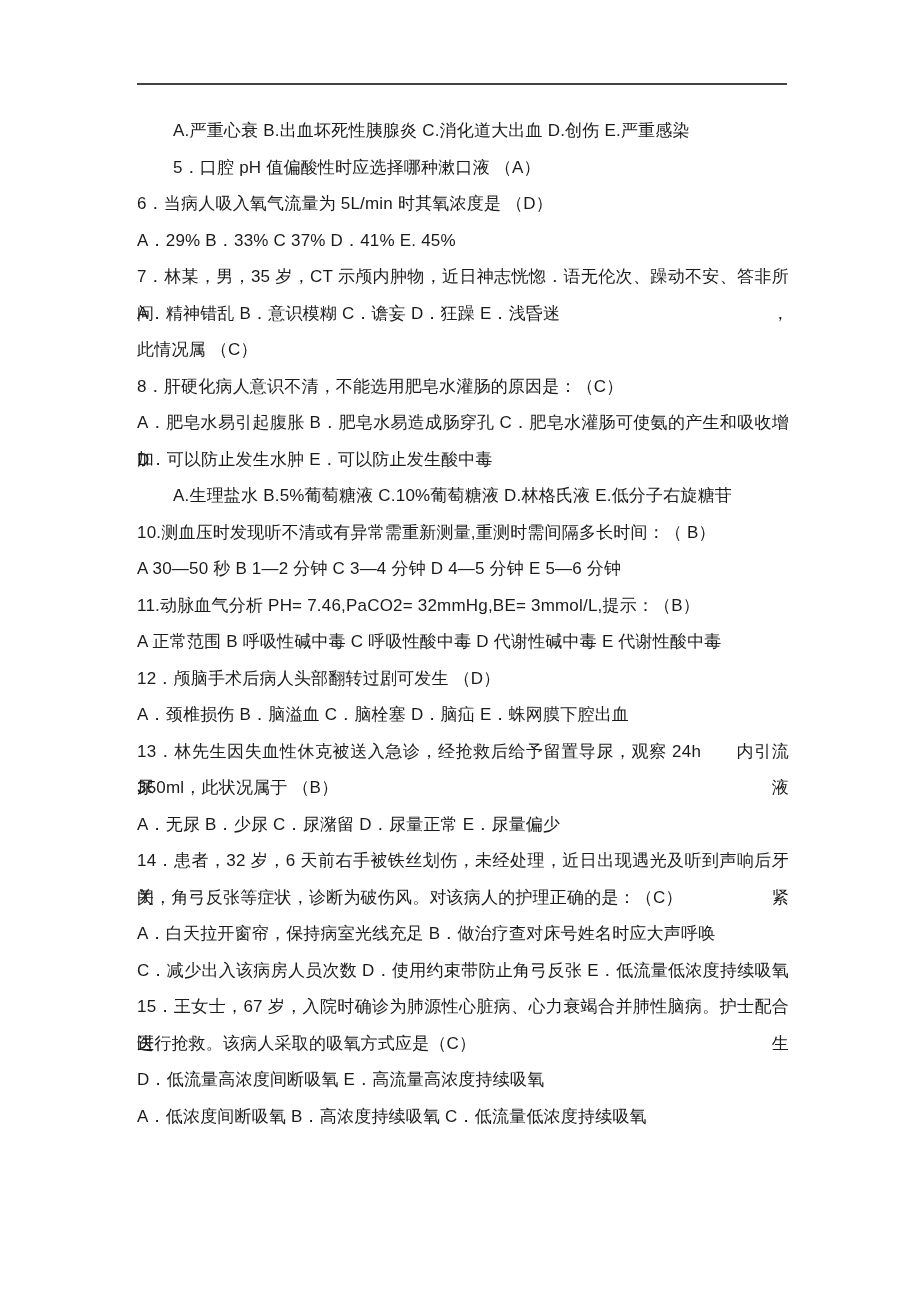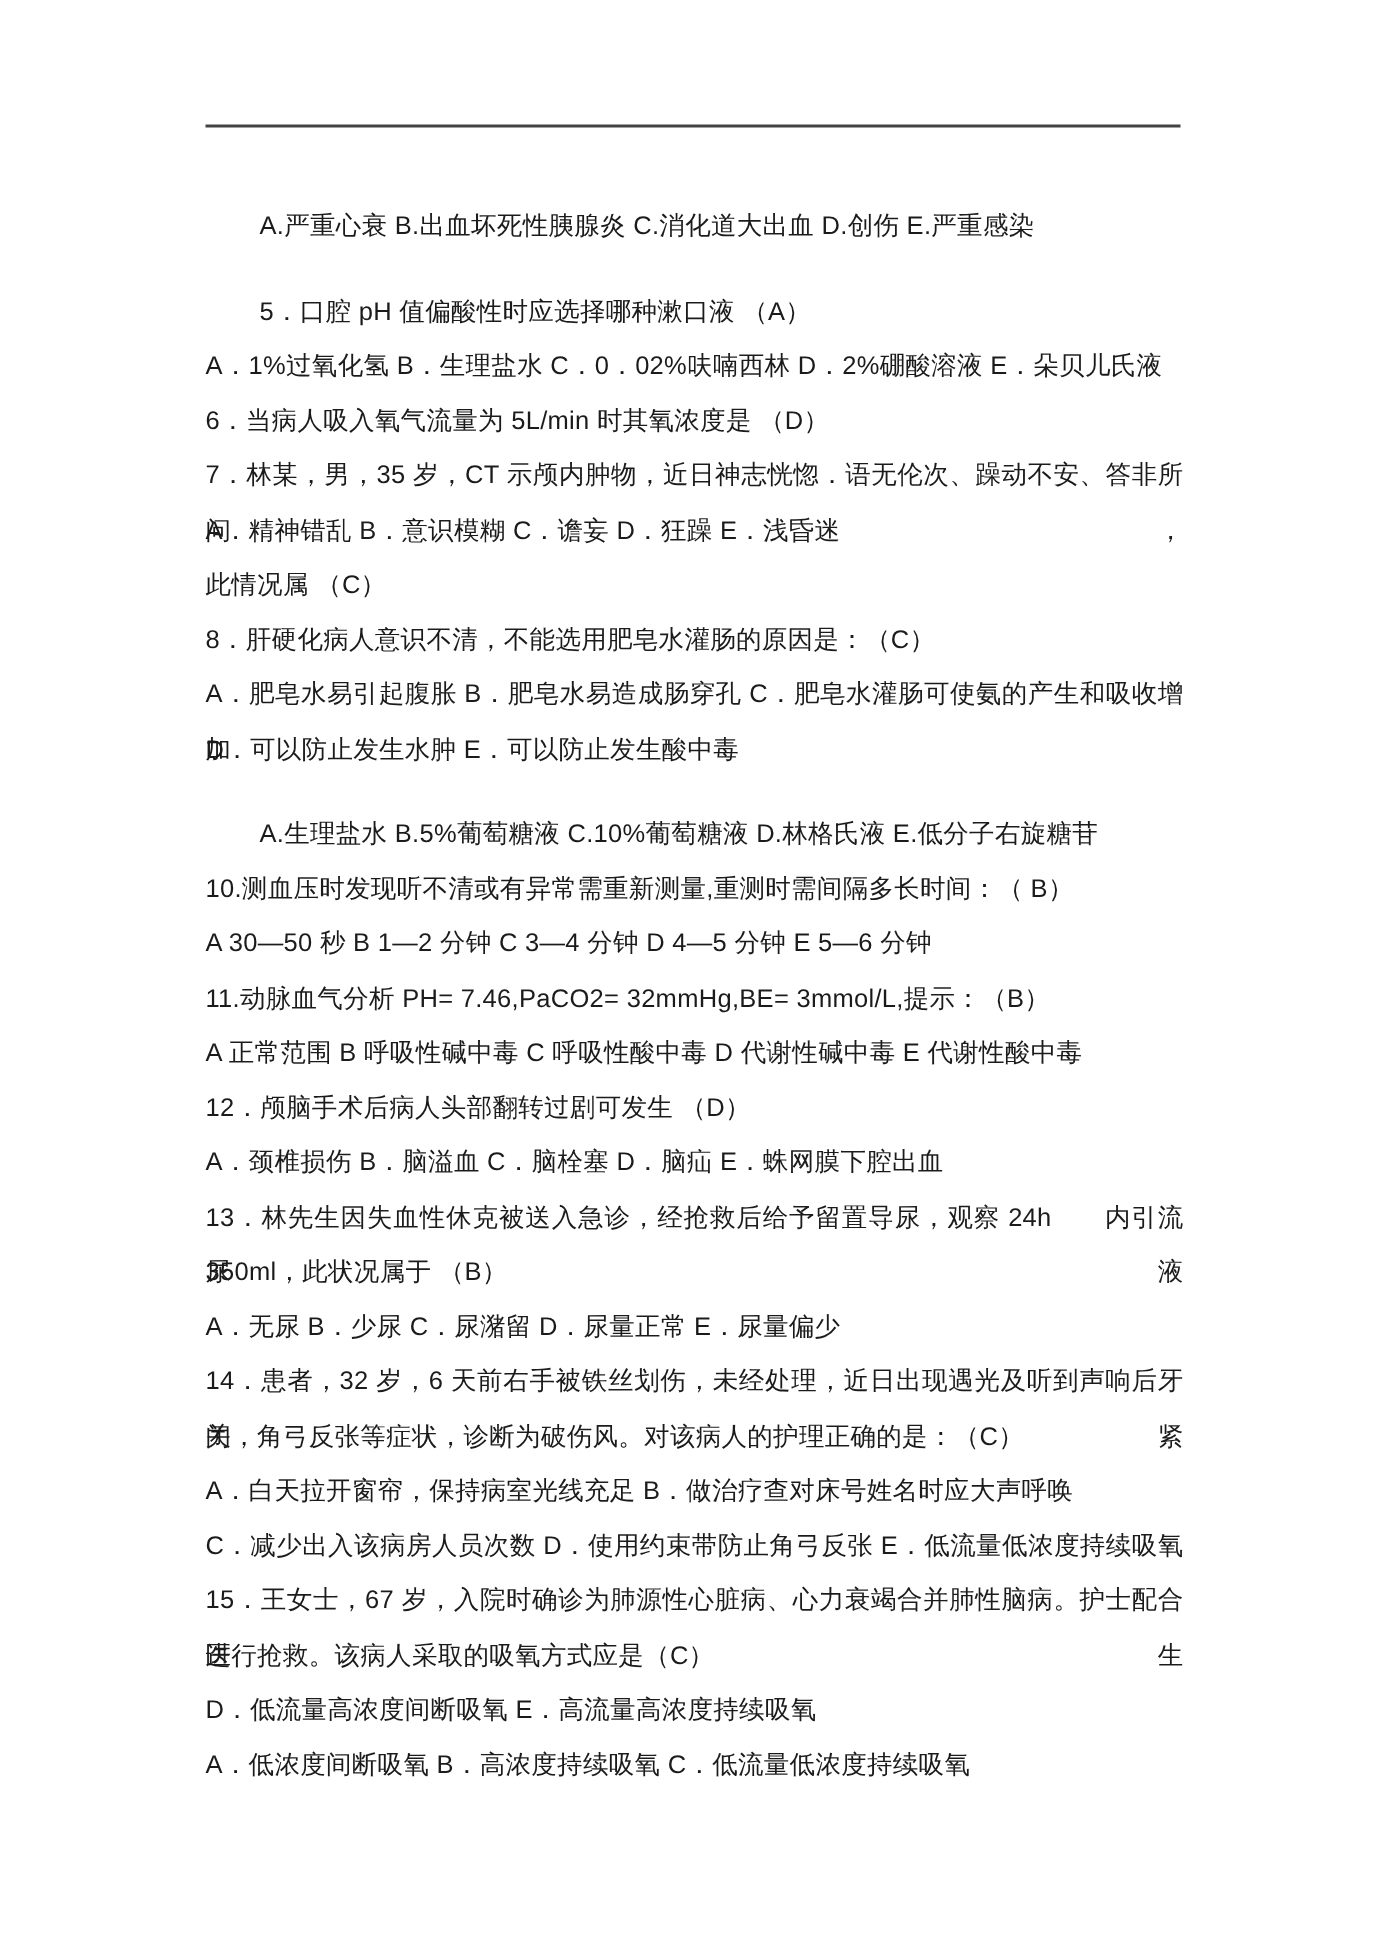--- a/index.html
+++ b/index.html
@@ -32,38 +32,37 @@
     font-size: 17px;
   }
   .line {
     height: 36.5px;
     line-height: 36.5px;
     white-space: nowrap;
     letter-spacing: 0.2px;
   }
   .line.indent {
     padding-left: 36px;
-    margin-top: 20px;
   }
   .line.full {
     white-space: normal;
     text-align: justify;
     text-align-last: justify;
   }
 </style>
 </head>
 <body>
 
 <div class="page" style="background: rgb(255, 255, 255);">
   <div class="top-rule" style="background: rgb(67, 67, 67);"></div>
   <div class="content" id="document-body" style="color: rgb(27, 27, 27);">
       <div class="line indent">A.严重心衰  B.出血坏死性胰腺炎  C.消化道大出血  D.创伤  E.严重感染</div>
       <div class="line indent">5．口腔 pH 值偏酸性时应选择哪种漱口液 （A）</div>
-      <div class="line">A．1%过氧化氢  B．生理盐水  C．0．02%呋喃西林  D．2%硼酸溶液  E．朵贝儿氏液</div>
       <div class="line">6．当病人吸入氧气流量为 5L/min 时其氧浓度是 （D）</div>
+      <div class="line">A．29% B．33% C 37% D．41% E. 45%</div>
       <div class="line full">7．林某，男，35 岁，CT 示颅内肿物，近日神志恍惚．语无伦次、躁动不安、答非所问，</div>
       <div class="line">A．精神错乱  B．意识模糊  C．谵妄  D．狂躁  E．浅昏迷</div>
       <div class="line">此情况属 （C）</div>
       <div class="line">8．肝硬化病人意识不清，不能选用肥皂水灌肠的原因是：（C）</div>
       <div class="line full">A．肥皂水易引起腹胀  B．肥皂水易造成肠穿孔  C．肥皂水灌肠可使氨的产生和吸收增加</div>
       <div class="line">D．可以防止发生水肿  E．可以防止发生酸中毒</div>
       <div class="line indent">A.生理盐水  B.5%葡萄糖液  C.10%葡萄糖液  D.林格氏液  E.低分子右旋糖苷</div>
       <div class="line">10.测血压时发现听不清或有异常需重新测量,重测时需间隔多长时间：（ B）</div>
       <div class="line">A 30—50 秒  B 1—2 分钟  C 3—4 分钟  D 4—5 分钟  E 5—6 分钟</div>
       <div class="line">11.动脉血气分析 PH= 7.46,PaCO2= 32mmHg,BE= 3mmol/L,提示：（B）</div>

